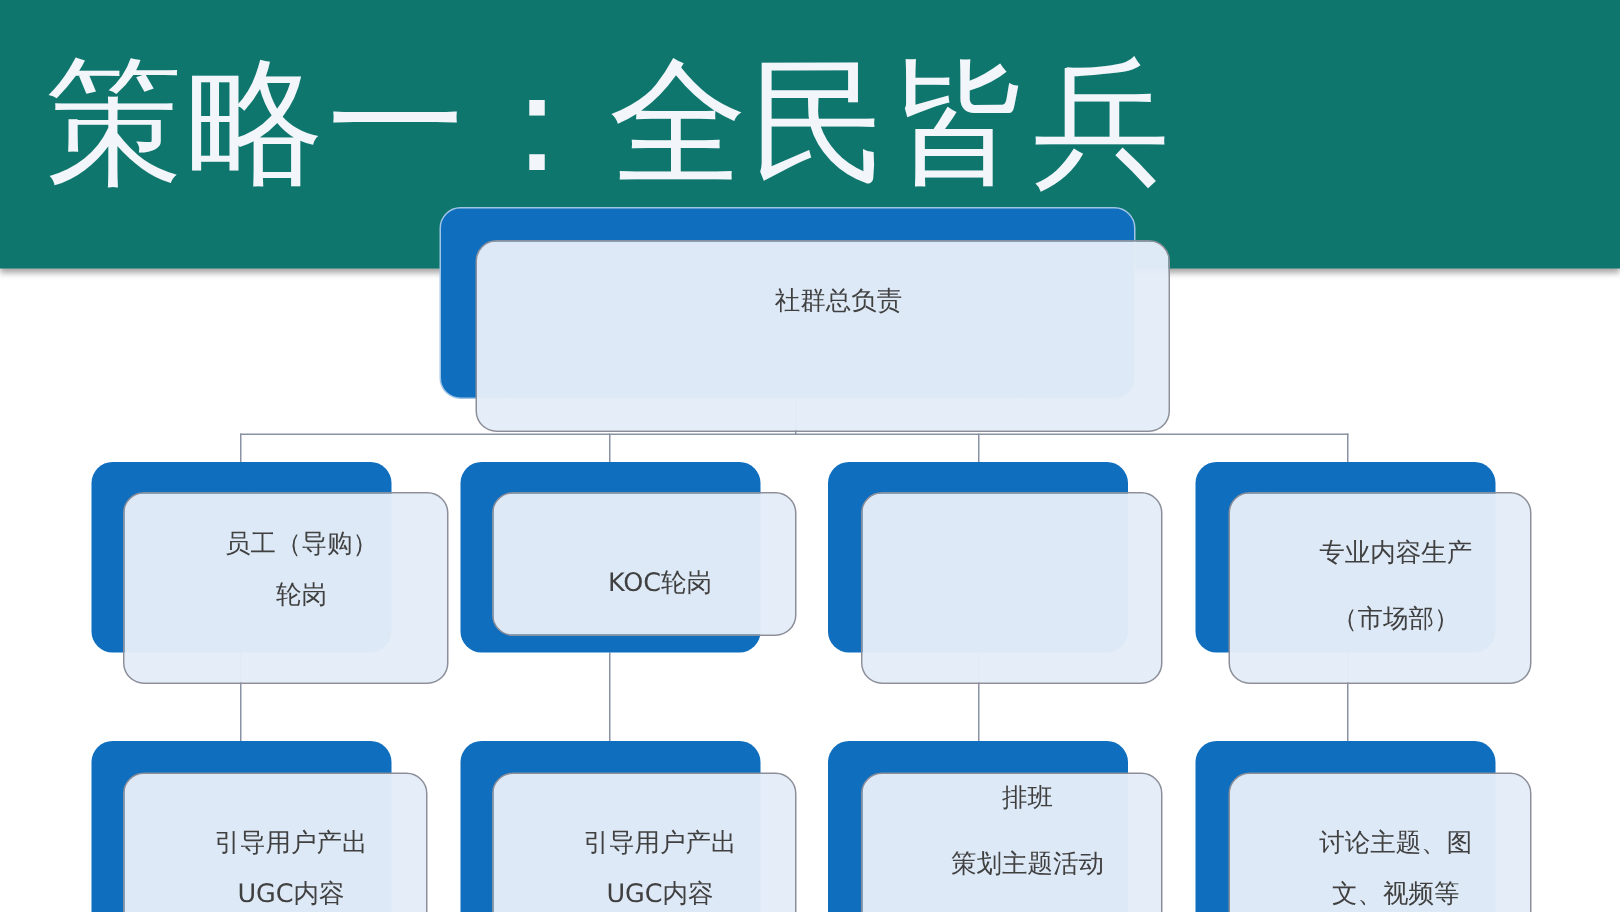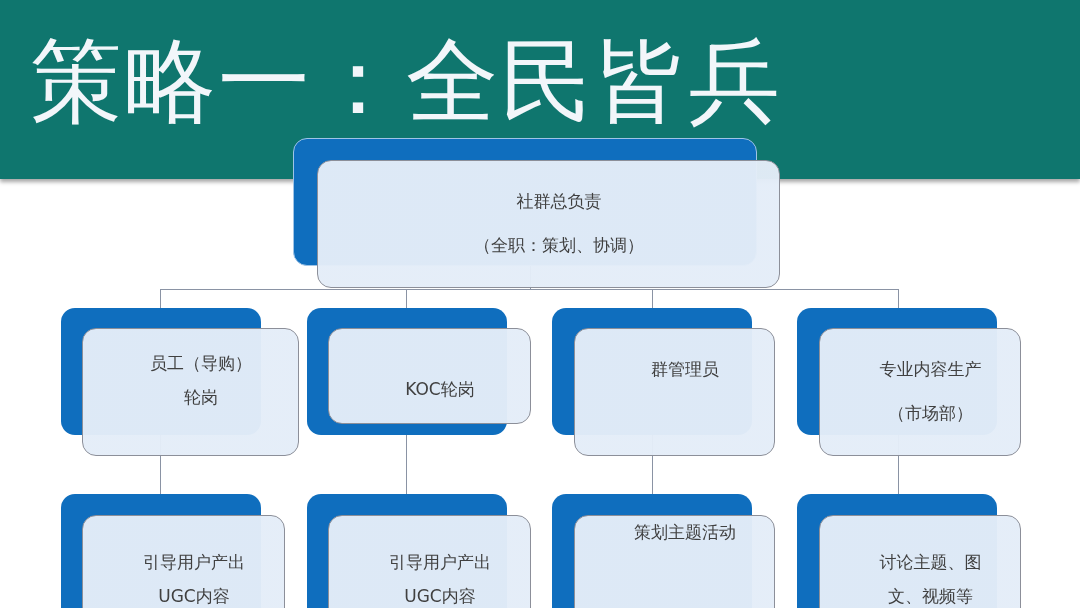--- a/index.html
+++ b/index.html
@@ -53,21 +53,20 @@
 
 <div class="line" style="left:160px;top:435px;width:1px;height:60px;"></div>
 <div class="line" style="left:406px;top:435px;width:1px;height:60px;"></div>
 <div class="line" style="left:652px;top:435px;width:1px;height:60px;"></div>
 <div class="line" style="left:898px;top:435px;width:1px;height:60px;"></div>
 
 <div class="blk" style="left:293px;top:138px;width:464px;height:128px;border:1px solid #9fc4e6;box-sizing:border-box;"></div>
 <div class="card" style="left:317px;top:160px;width:463px;height:128px;">
   <div class="card-text" style="top:18px;">
     <span>社群总负责</span>
-    <span>（全职：策划、协调）</span>
   </div>
 </div>
 
 <div class="blk" style="left:61px;top:308px;width:200px;height:127px;"></div>
 <div class="card" style="left:82px;top:328px;width:217px;height:128px;">
   <div class="card-text" style="top:12px;">
     <span>员工（导购）</span>
     <span style="margin-top:-8px;font-family:Liberation Mono, monospace;">轮岗</span>
   </div>
 </div>
@@ -75,21 +74,20 @@
 <div class="blk" style="left:307px;top:308px;width:200px;height:127px;"></div>
 <div class="card" style="left:328px;top:328px;width:203px;height:96px;">
   <div class="card-text" style="top:38px;">
     <span>KOC轮岗</span>
   </div>
 </div>
 
 <div class="blk" style="left:552px;top:308px;width:200px;height:127px;"></div>
 <div class="card" style="left:574px;top:328px;width:201px;height:128px;">
   <div class="card-text" style="top:18px;">
-    <span>群管理员</span>
   </div>
 </div>
 
 <div class="blk" style="left:797px;top:308px;width:200px;height:127px;"></div>
 <div class="card" style="left:819px;top:328px;width:202px;height:128px;padding-left:48px;">
   <div class="card-text" style="top:18px;">
     <span>专业内容生产</span>
     <span>（市场部）</span>
   </div>
 </div>
@@ -106,20 +104,21 @@
 <div class="card" style="left:328px;top:515px;width:203px;height:130px;">
   <div class="card-text" style="top:24px;">
     <span>引导用户产出</span>
     <span style="margin-top:-10px;">UGC内容</span>
   </div>
 </div>
 
 <div class="blk" style="left:552px;top:494px;width:200px;height:140px;"></div>
 <div class="card" style="left:574px;top:515px;width:201px;height:130px;">
   <div class="card-text" style="top:-6px;">
+    <span>排班</span>
     <span>策划主题活动</span>
   </div>
 </div>
 
 <div class="blk" style="left:797px;top:494px;width:200px;height:140px;"></div>
 <div class="card" style="left:819px;top:515px;width:202px;height:130px;">
   <div class="card-text" style="top:24px;">
     <span>讨论主题、图</span>
     <span style="margin-top:-10px;">文、视频等</span>
   </div>

